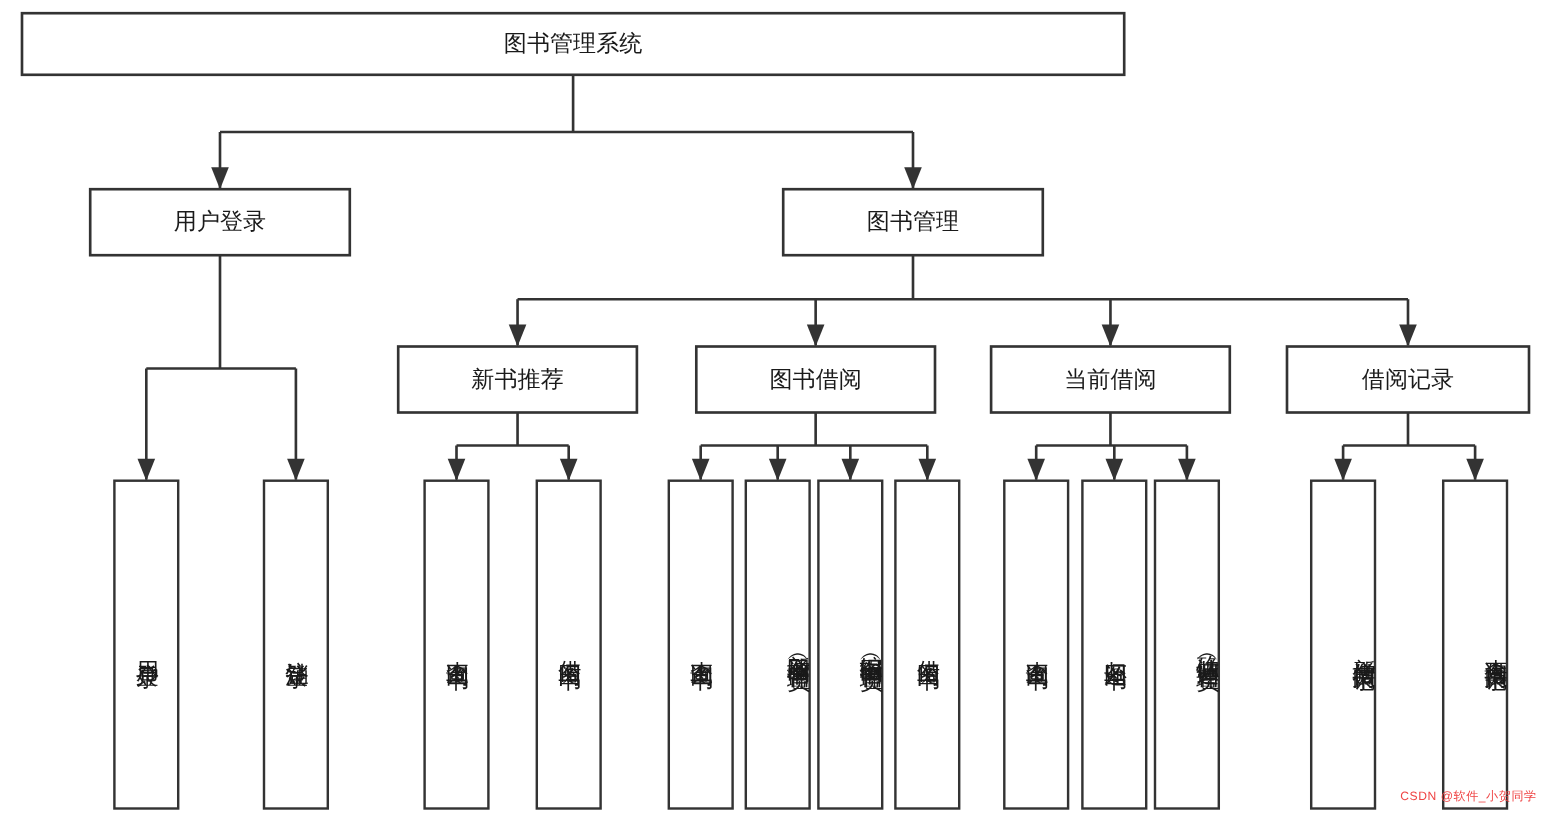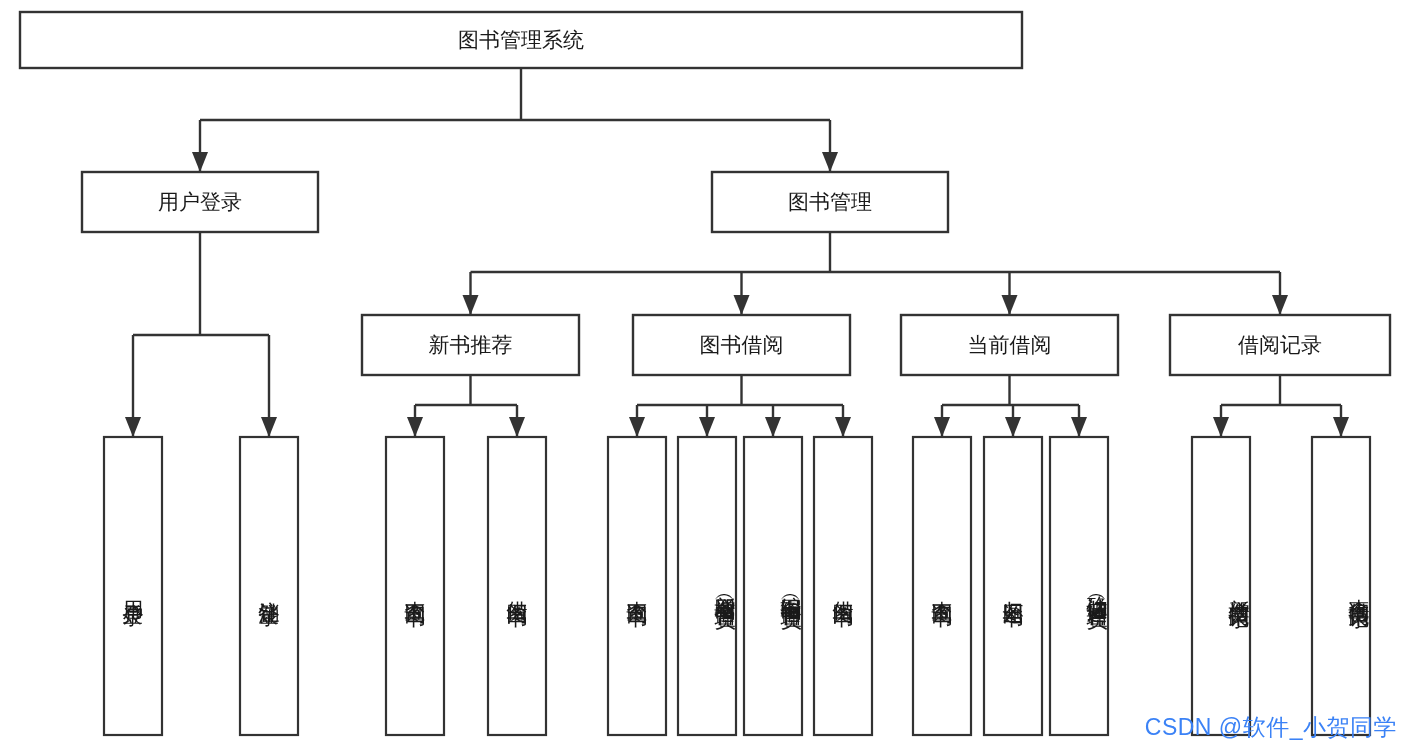--- a/index.html
+++ b/index.html
@@ -63,23 +63,23 @@
     line-height: 1.05;
     color: #1a1a1a;
     letter-spacing: 2px;
     font-family: "Liberation Sans", "DejaVu Sans", sans-serif;
     white-space: nowrap;
     pointer-events: none;
   }
   .watermark {
     position: absolute;
     right: 8px;
-    bottom: 4px;
-    font-size: 23px;
-    color: #3b82f6;
+    bottom: 16px;
+    font-size: 11px;
+    color: #ef4444;
     font-family: "Liberation Sans", "DejaVu Sans", sans-serif;
     letter-spacing: 0.5px;
     white-space: nowrap;
   }
 </style>
 </head>
 <body>
 
 <div id="diagram-root">
 

